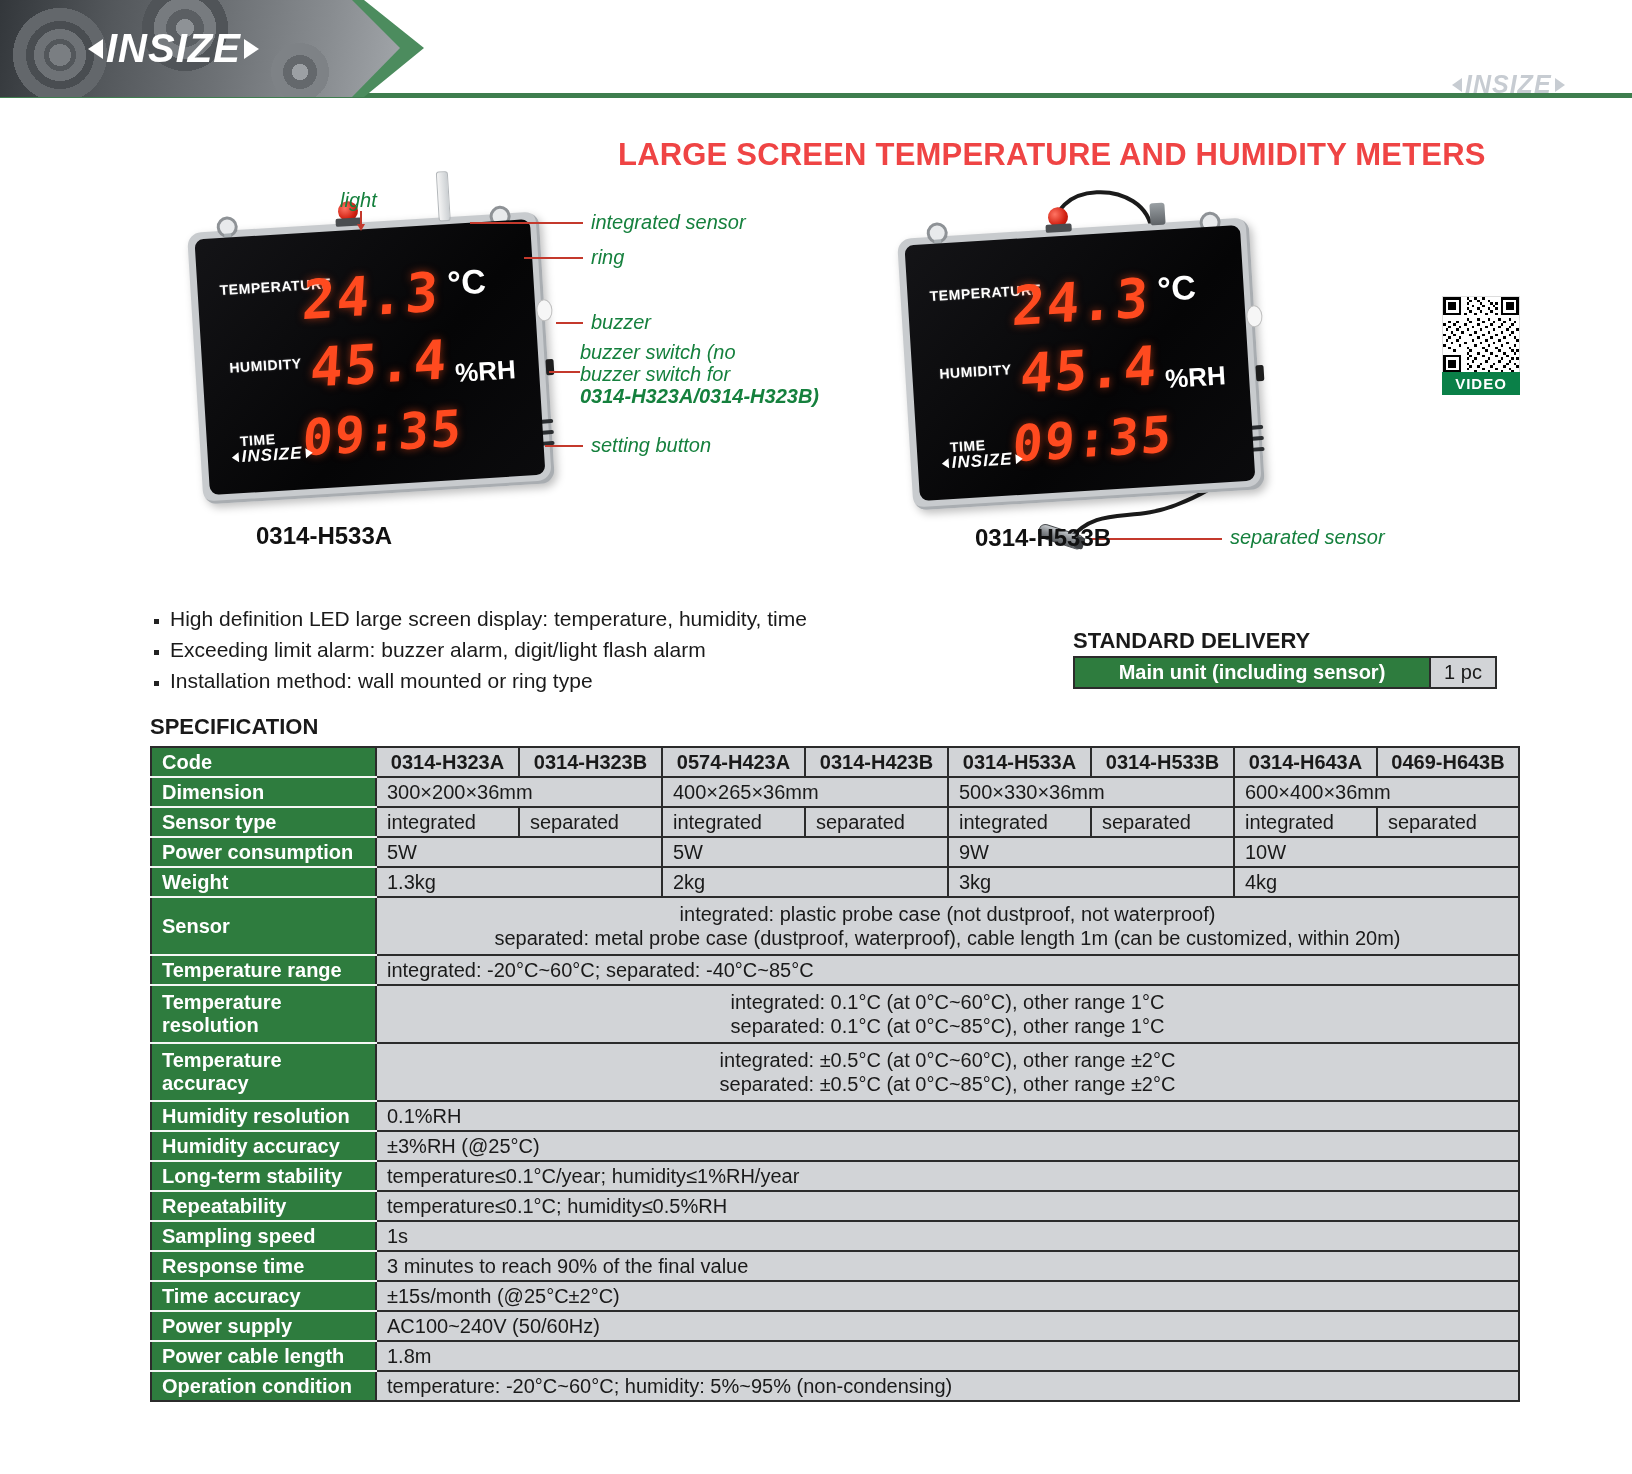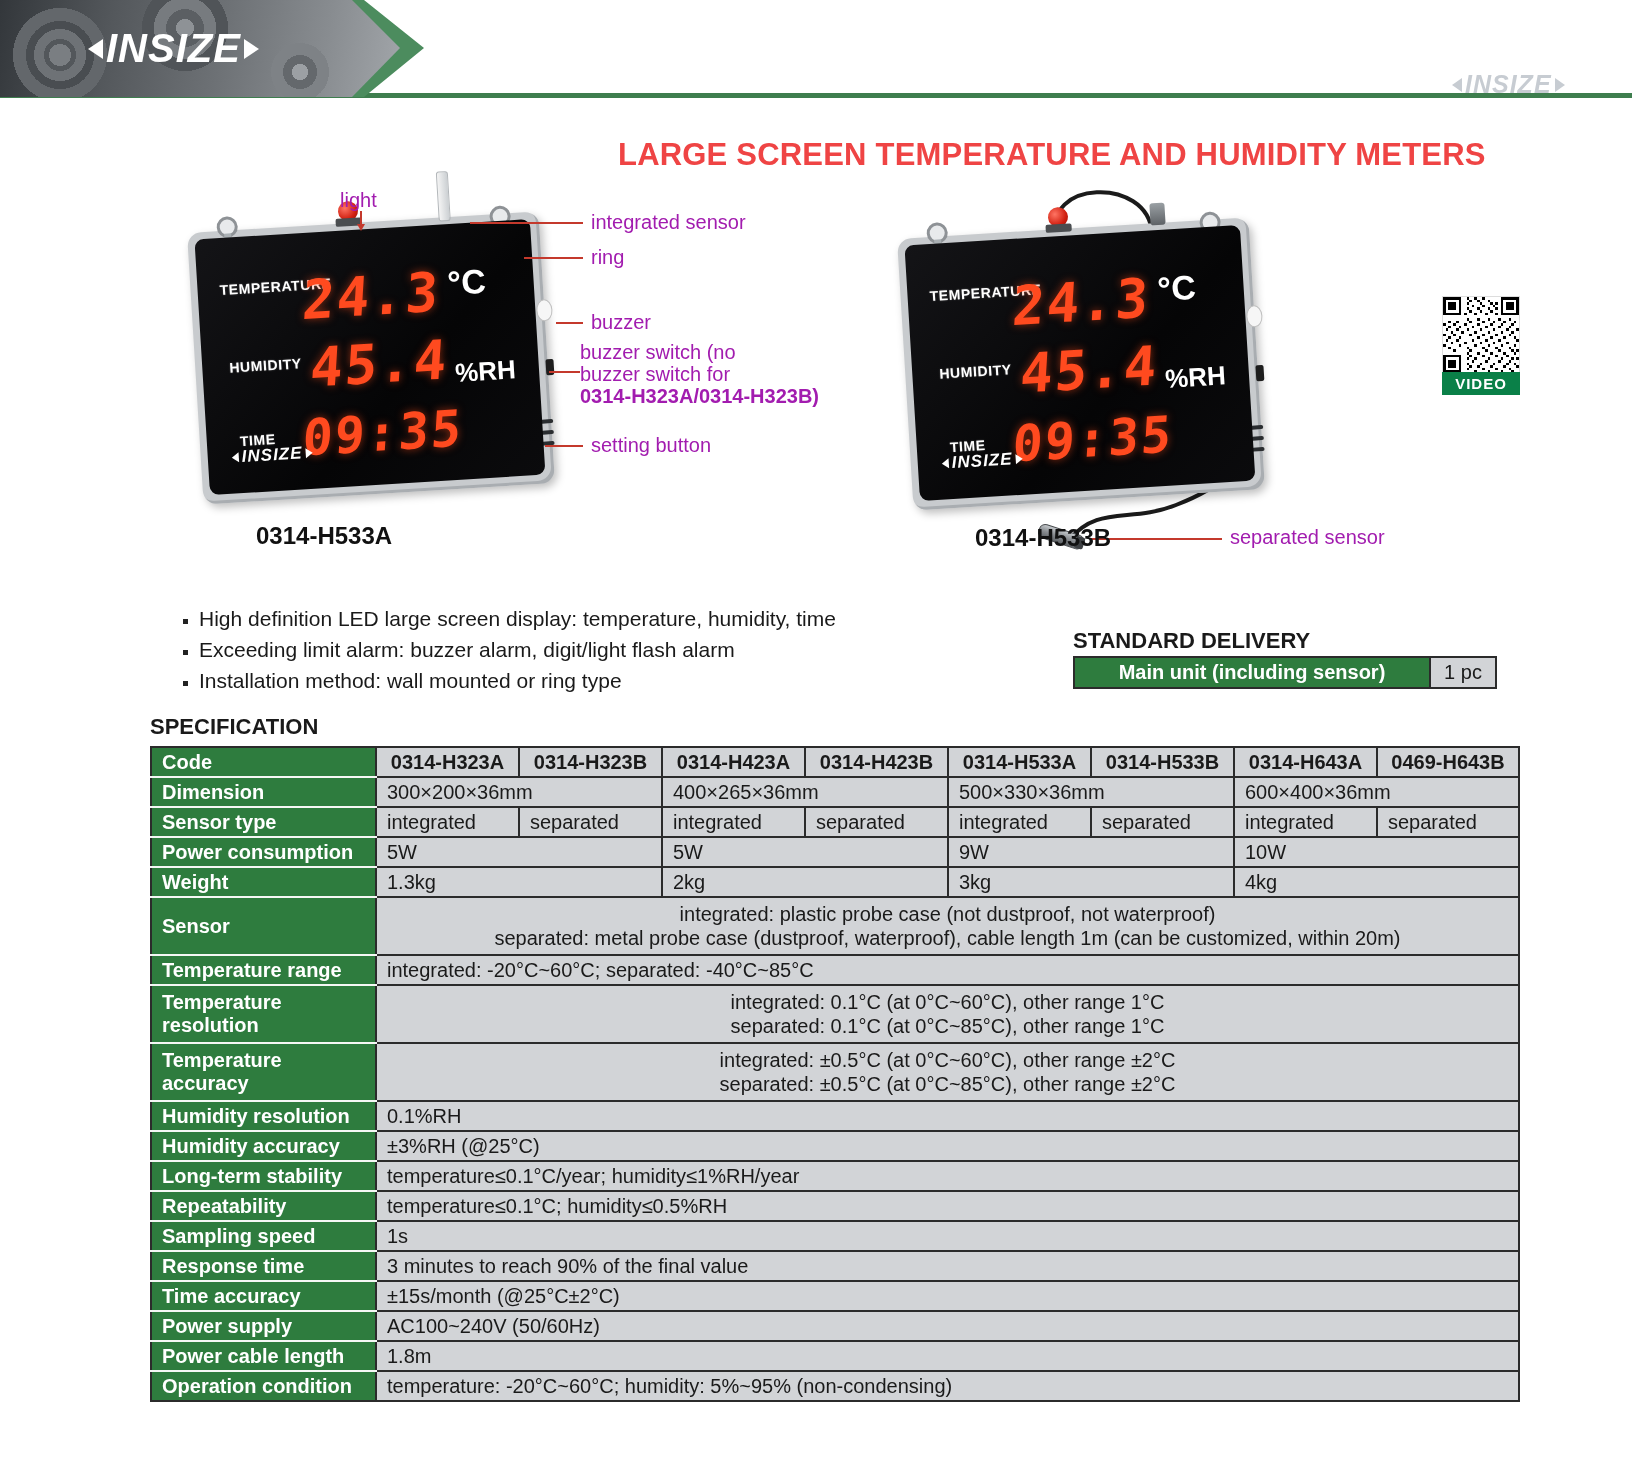--- a/index.html
+++ b/index.html
@@ -59,34 +59,34 @@
   .brand-logo .txt{font-size:17px;}
   .brand-logo .tri-l{border-top:5px solid transparent;border-bottom:5px solid transparent;border-right:7px solid #fff;}
   .brand-logo .tri-r{border-top:5px solid transparent;border-bottom:5px solid transparent;border-left:7px solid #fff;}
 
   .model{position:absolute;font-size:24px;font-weight:bold;color:#111;}
 
   
   .cl-line{position:absolute;height:2px;background:#c4392c;}
   .cl-vline{position:absolute;width:2px;background:#c4392c;}
   .cl-arrow{position:absolute;width:0;height:0;border-left:4px solid transparent;border-right:4px solid transparent;border-top:7px solid #c4392c;}
-  .cl-label{position:absolute;font-size:20px;color:#a21caf;white-space:nowrap;}
+  .cl-label{position:absolute;font-size:20px;color:#15803d;white-space:nowrap;font-style:italic;}
   .cl-multi{line-height:22px;}
   .cl-multi .b{font-weight:bold;}
 
   .cable-svg{position:absolute;left:890px;top:175px;z-index:0;}
 
   
   .qr{position:absolute;left:1442px;top:296px;width:76px;height:76px;background:#fff;border:1px solid #ddd;}
   .video-badge{position:absolute;left:1442px;top:372px;width:78px;height:23px;background:#0a8048;color:#fff;
     font-weight:bold;font-size:15px;letter-spacing:1px;display:flex;align-items:center;justify-content:center;}
 
   
   .features{position:absolute;left:152px;top:606px;margin:0;padding:0 0 0 18px;font-size:21px;}
-  .features li{margin-bottom:5px;line-height:26px;list-style-type:square;margin-left:29px;}
+  .features li{margin-bottom:5px;line-height:26px;list-style-type:square;}
   .features li::marker{color:#222;font-size:16px;}
 
   
   .sd-head{position:absolute;left:1073px;top:628px;font-size:22px;font-weight:bold;}
   .sd-table{position:absolute;left:1073px;top:656px;border-collapse:collapse;padding-left:8px;}
   .sd-table td{border:2px solid #2b2b2b;height:27px;font-size:20px;}
   .sd-item{width:352px;background:#2e7c3e;color:#fff;font-weight:bold;text-align:center;}
   .sd-qty{width:62px;background:#d2d4d7;text-align:center;}
 
   
@@ -280,21 +280,21 @@
         <col style="width:143px;">
         <col style="width:143px;">
         <col style="width:143px;">
         <col>
     </colgroup>
     <tbody>
         <tr class="code">
       <td class="lbl">Code</td>
       <td class="val">0314-H323A</td>
       <td class="val">0314-H323B</td>
-      <td class="val">0314-H423A</td>
+      <td class="val">0574-H423A</td>
       <td class="val">0314-H423B</td>
       <td class="val">0314-H533A</td>
       <td class="val">0314-H533B</td>
       <td class="val">0314-H643A</td>
       <td class="val">0469-H643B</td>
     </tr>
     <tr>
       <td class="lbl">Dimension</td>
       <td class="val" colspan="2">300×200×36mm</td>
       <td class="val" colspan="2">400×265×36mm</td>

